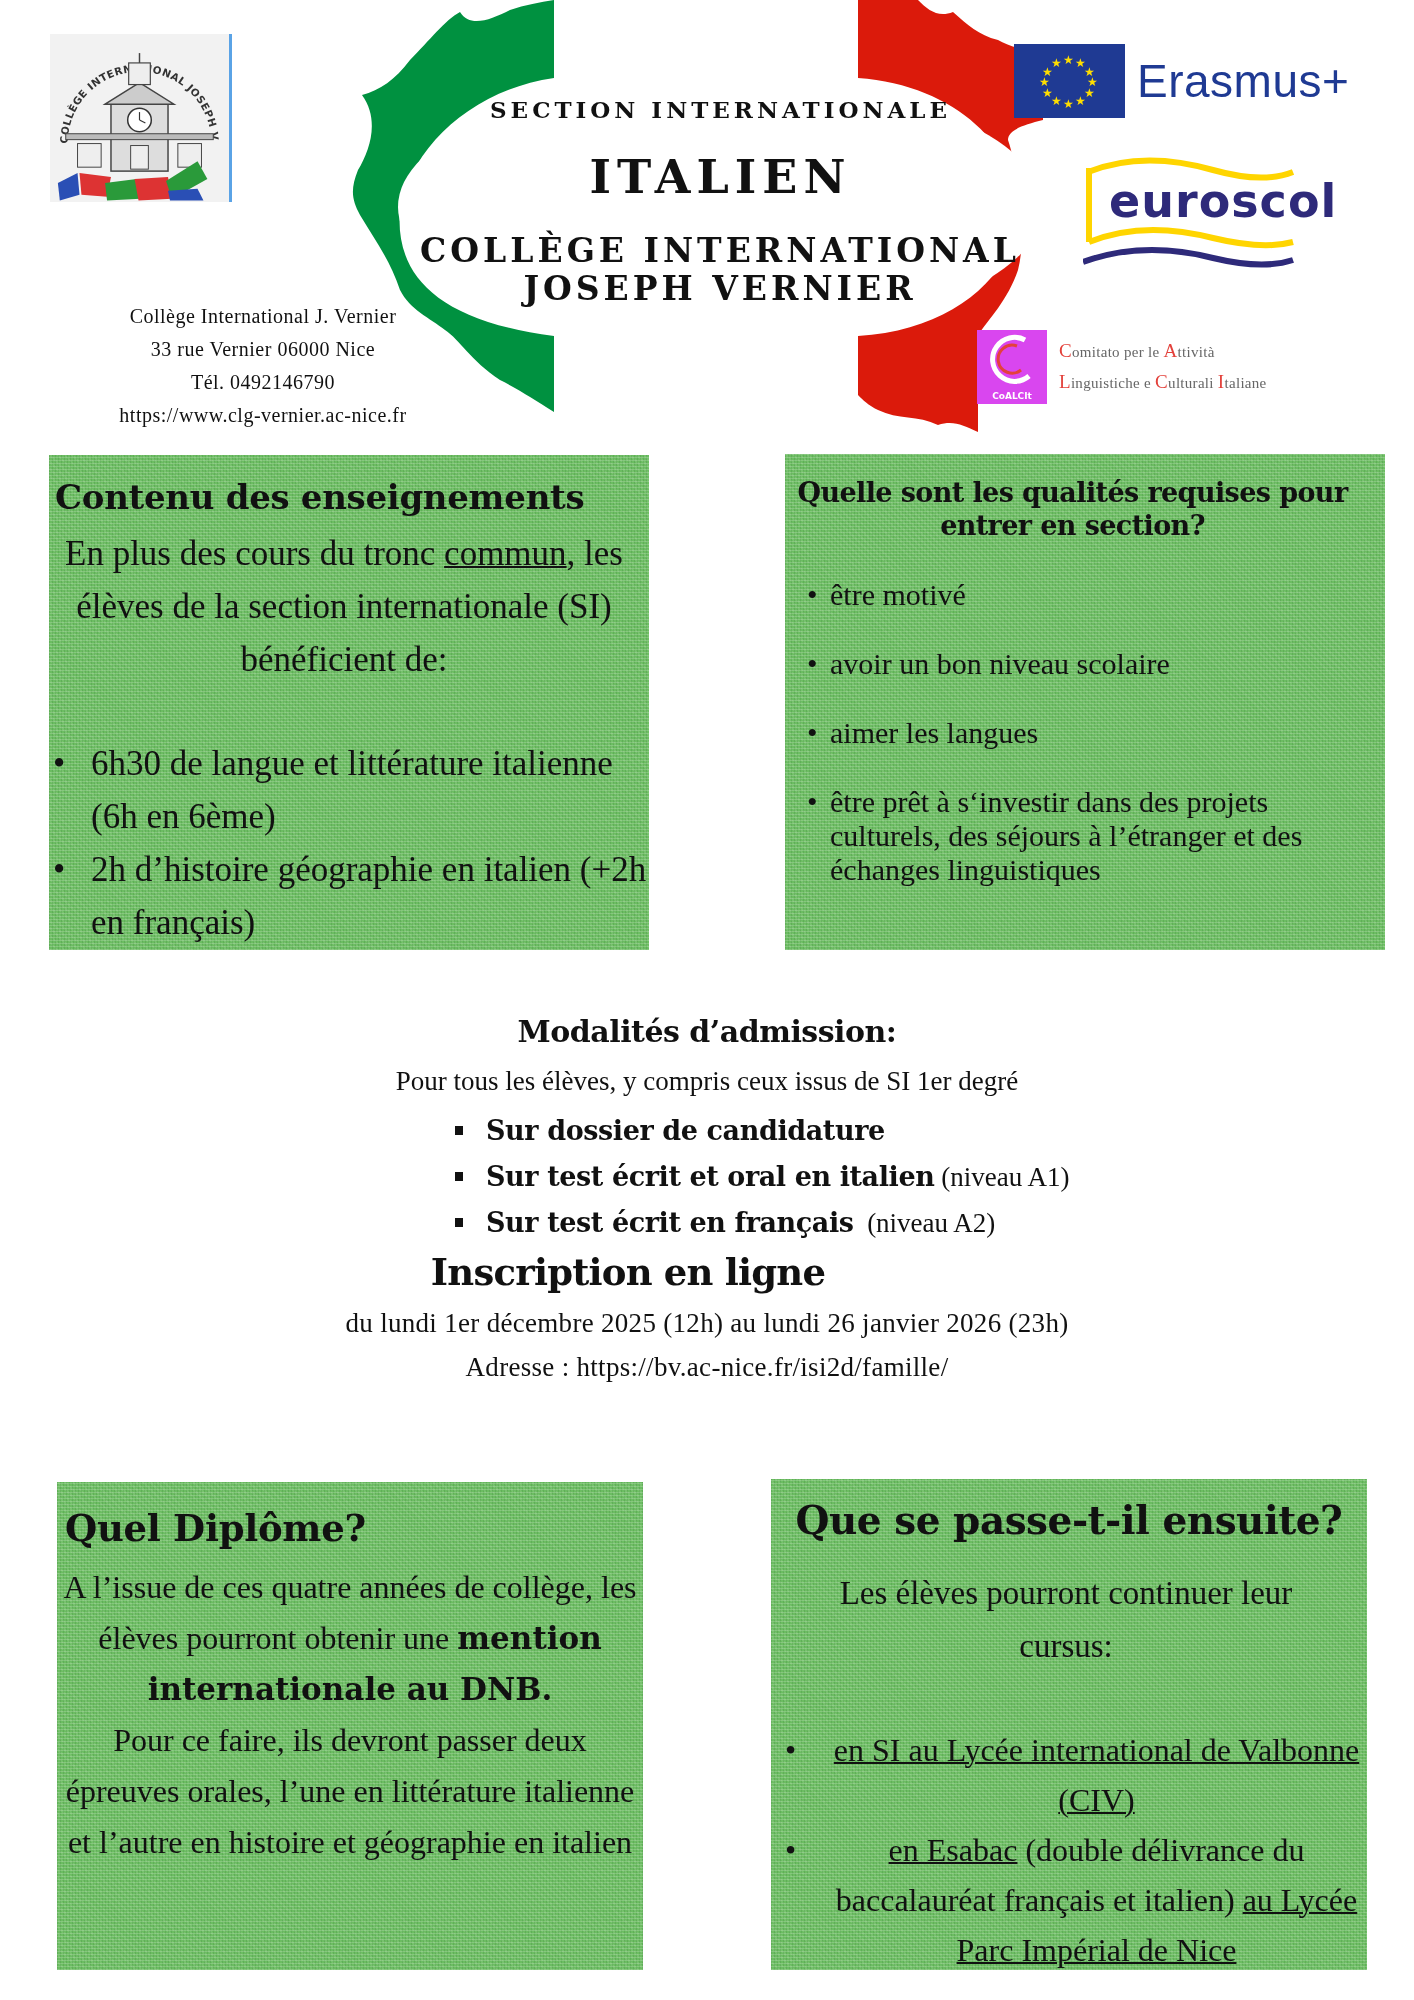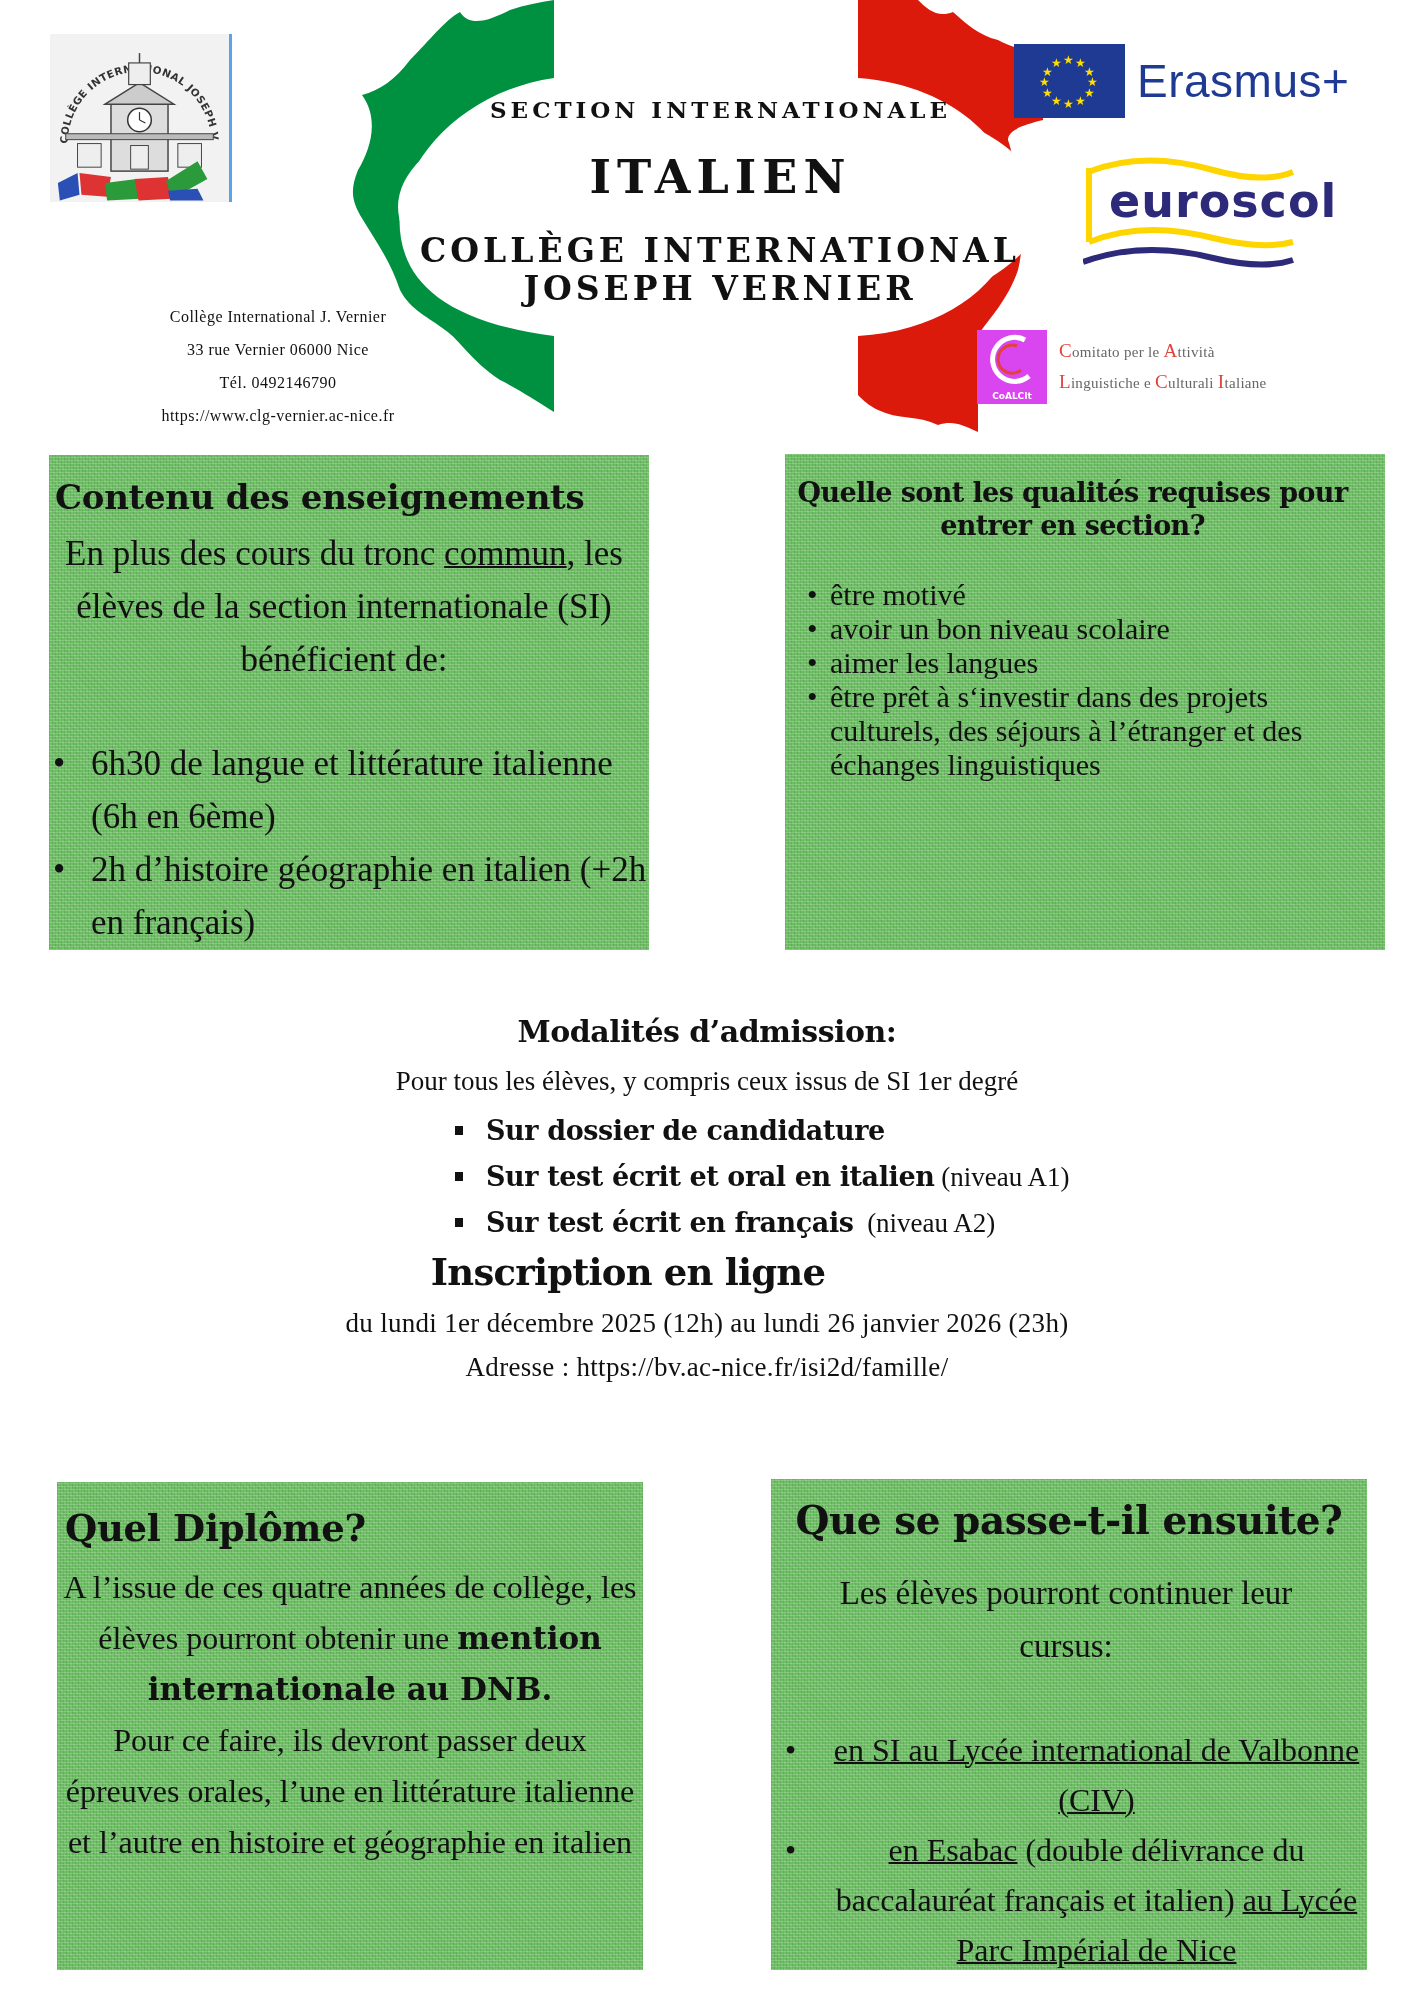--- a/index.html
+++ b/index.html
@@ -31,22 +31,22 @@
   }
 
   
   .logo-school {
     position: absolute; left: 50px; top: 34px; width: 182px; height: 168px;
     background: #f2f2f2; border-right: 3px solid #5aa3e6; overflow: hidden;
   }
   .logo-school svg { width: 100%; height: 100%; }
 
   .address {
-    position: absolute; left: 73px; top: 300px; width: 410px; text-align: center;
-    font-family: "Liberation Serif", serif; font-size: 16px; line-height: 33px; letter-spacing: 0.5px;
+    position: absolute; left: 58px; top: 300px; width: 410px; text-align: center;
+    font-family: "Liberation Serif", serif; font-size: 20px; line-height: 33px; letter-spacing: 0.5px;
   }
 
   
   .erasmus { position: absolute; left: 1014px; top: 43px; width: 370px; height: 75px; display: flex; align-items: center; }
   .eu-flag { width: 111px; height: 74px; background: #1f3a93; position: relative; }
   .eu-flag span { position: absolute; color: #ffde00; font-size: 12px; line-height: 12px; }
   .erasmus-text { margin-left: 12px; font-family: "Liberation Sans", sans-serif; font-size: 46px; color: #1f3a93; letter-spacing: 0.5px; }
 
   
   .euroscol { position: absolute; left: 1083px; top: 150px; width: 250px; height: 130px; }
@@ -91,21 +91,21 @@
   #box1 .intro { position: absolute; left: 10px; top: 72px; width: 570px; text-align: center; font-size: 35px; line-height: 53px; }
   #box1 .intro u { text-decoration: underline; text-decoration-thickness: 2px; }
   #box1 ul { position: absolute; left: 0; top: 282px; width: 600px; font-size: 35px; line-height: 53px; }
   #box1 ul li { padding-left: 42px; }
   #box1 ul li::before { left: 4px; }
 
   
   #box2 { left: 785px; top: 454px; width: 600px; height: 496px; }
   #box2 .box-title { position: absolute; left: 10px; top: 22px; width: 555px; text-align: center; font-size: 27px; line-height: 33px; letter-spacing: -0.6px; }
   #box2 ul { position: absolute; left: 0; top: 124px; width: 600px; font-size: 30px; }
-  #box2 ul li { padding-left: 45px; line-height: 34px; }
+  #box2 ul li { padding-left: 45px; line-height: 34px; margin-bottom: 35px; }
   #box2 ul li::before { left: 22px; }
 
   
   .adm-title { position: absolute; left: 0; top: 1014px; width: 1414px; text-align: center; font-weight: bold; font-size: 30px; letter-spacing: -0.5px; }
   .adm-sub { position: absolute; left: 0; top: 1066px; width: 1414px; text-align: center; font-family: "Liberation Serif", serif; font-size: 27px; }
   .adm-list { position: absolute; left: 452px; top: 1108px; list-style: none; font-size: 27px; }
   .adm-list li { position: relative; padding-left: 34px; line-height: 45px; }
   .adm-list li::before { content: ""; position: absolute; left: 3px; top: 18px; width: 8px; height: 9px; background: #111; }
   .adm-list b { font-weight: bold; letter-spacing: -0.4px; }
   .adm-list .lvl { font-family: "Liberation Serif", serif; font-weight: normal; }

